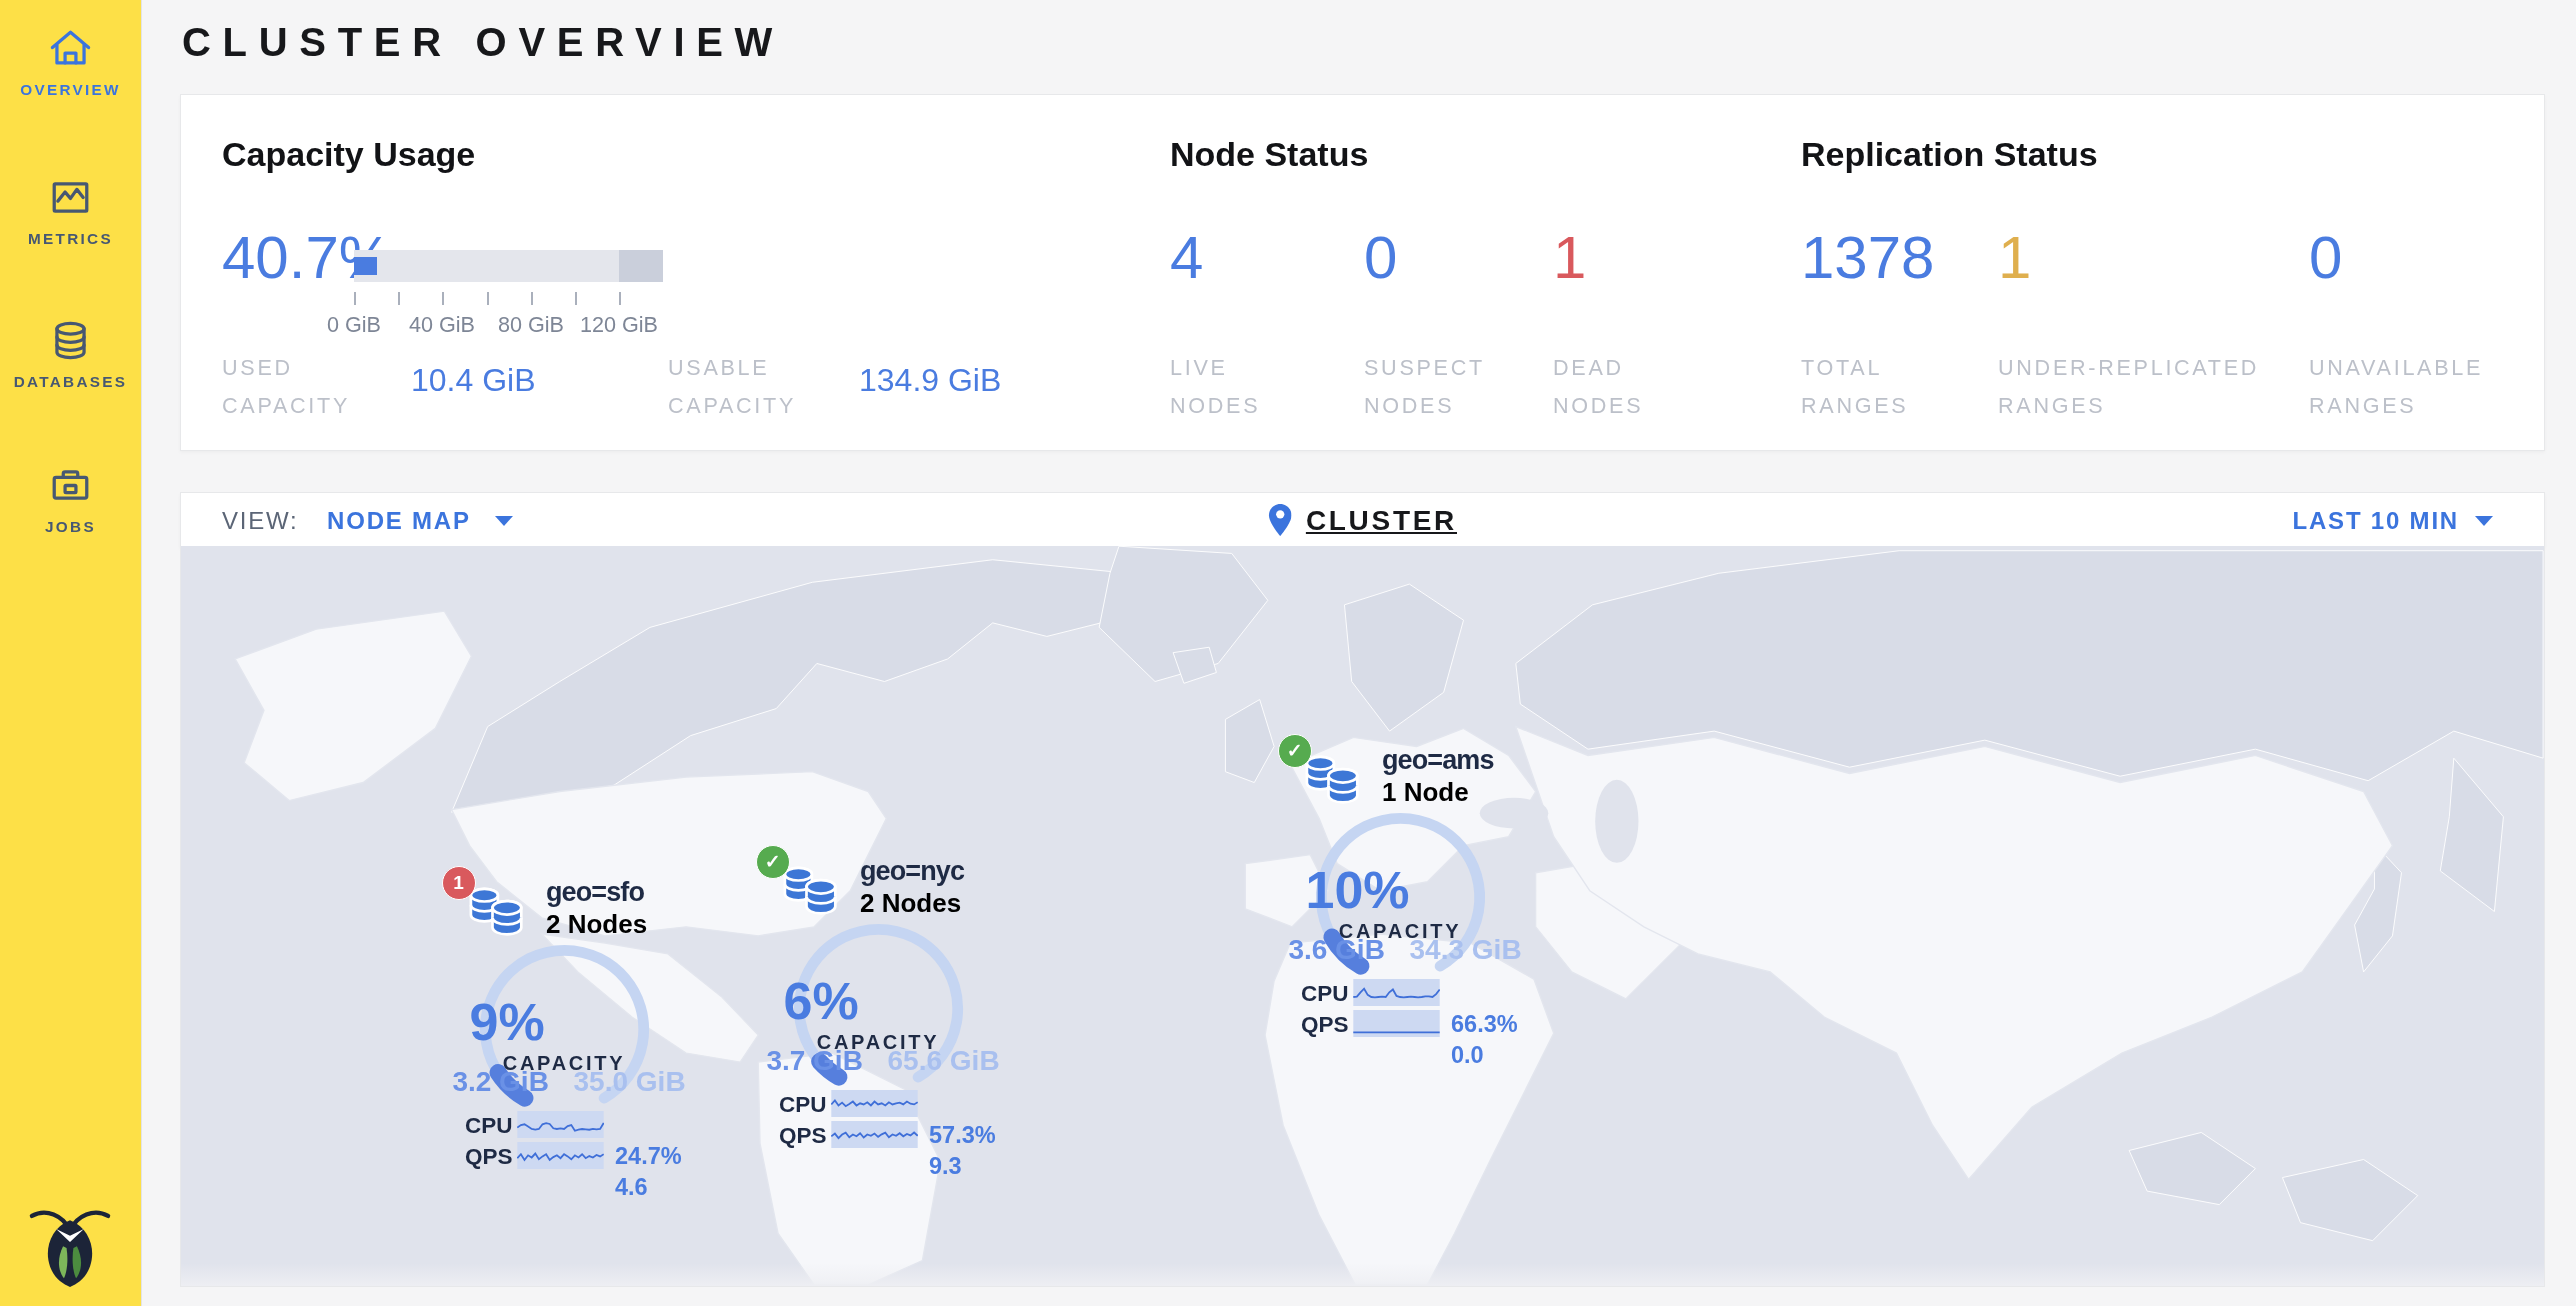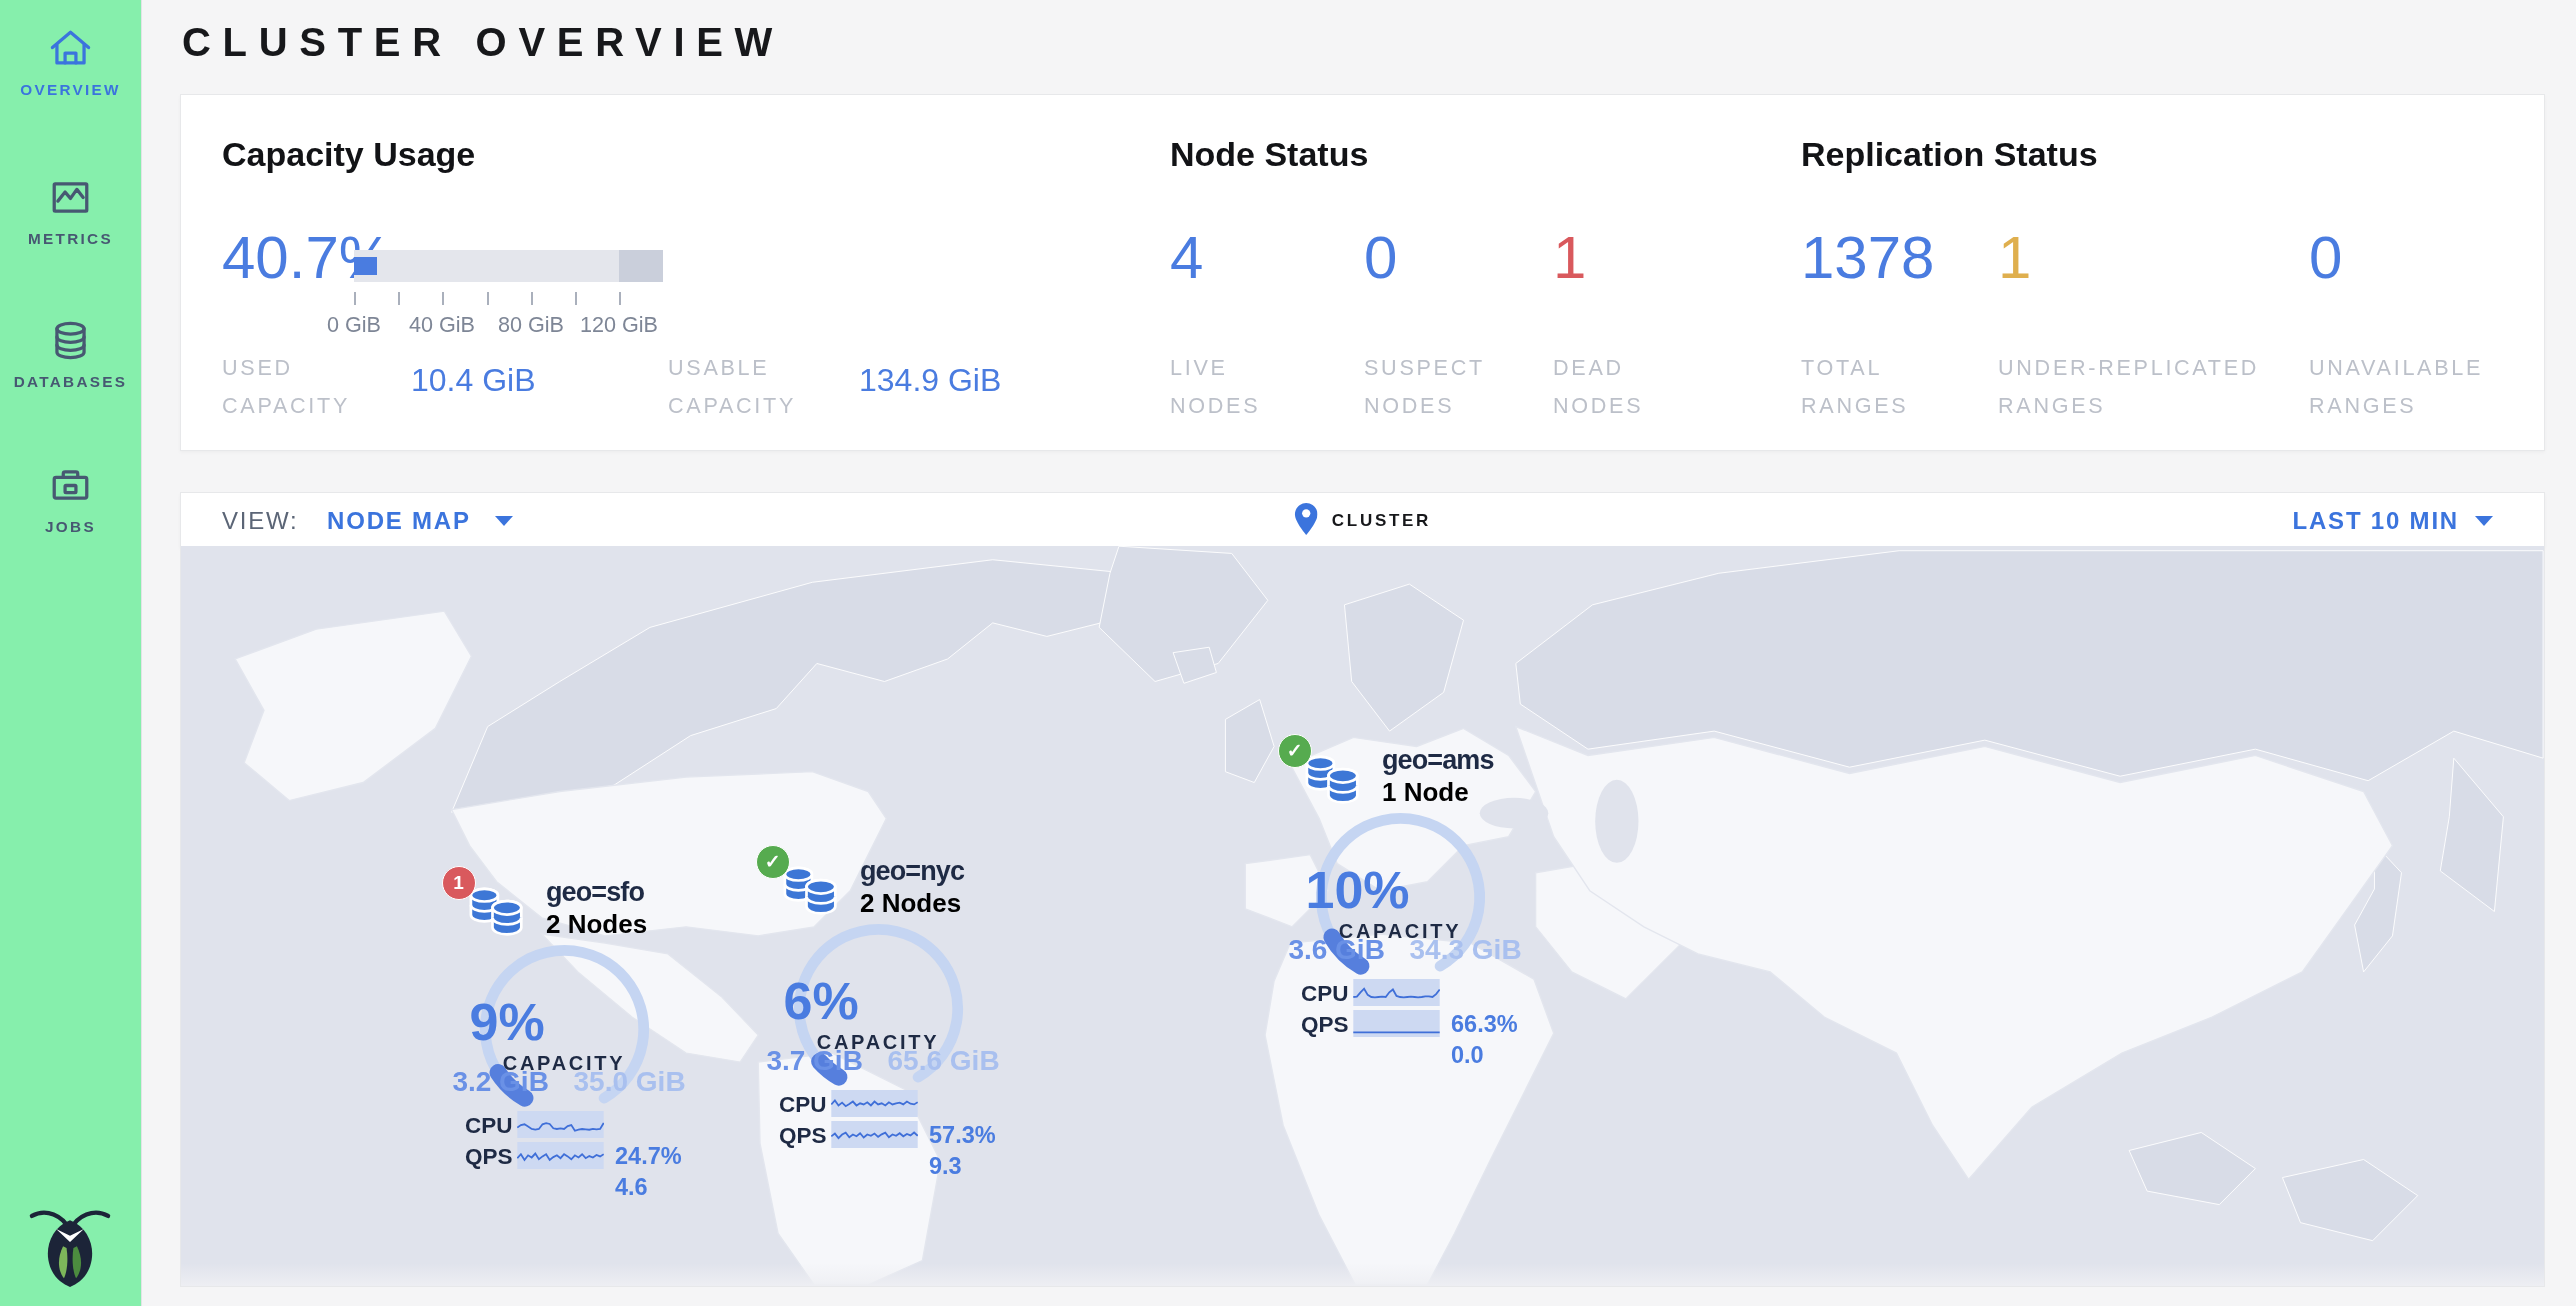--- a/index.html
+++ b/index.html
@@ -1,19 +1,19 @@
 <!DOCTYPE html>
 <html style="font-size:14.4px"><head>
 <meta charset="utf-8">
 <style>
   html,body{margin:0;padding:0;background:#f5f5f6;font-family:"Liberation Sans",sans-serif;}
   .app{position:relative;width:2576px;height:1306px;background:#f5f5f6;overflow:hidden;}
 
   
-  .sidebar{position:absolute;left:0;top:0;width:141px;height:1306px;background:#86efac;border-right:0.9px solid #e2e3e6;}
+  .sidebar{position:absolute;left:0;top:0;width:141px;height:1306px;background:#fde047;border-right:0.9px solid #e2e3e6;}
   .side-item{position:absolute;left:0;width:141px;text-align:center;cursor:pointer;}
   .side-item .icon{display:block;margin:0 auto 9px auto;width:47px;height:47px;}
   .side-label{font-size:15.3px;font-weight:700;letter-spacing:2.3px;color:#475872;}
   .side-item.active .side-label{color:#3b74dd;}
   .logo{position:absolute;left:25px;top:1201px;width:90px;height:87px;}
 
   
   .page-title{position:absolute;left:182px;top:20px;font-size:40px;font-weight:700;letter-spacing:11.7px;color:#17181b;}
 
   
@@ -32,21 +32,21 @@
   .cap-axis{position:absolute;left:173px;top:197px;width:309px;height:54px;}
   .tick{position:absolute;top:0;width:1.8px;height:12.6px;background:#aab0bc;}
   .tick-label{position:absolute;top:20px;transform:translateX(-50%);font-size:21.6px;color:#7e8696;white-space:nowrap;}
 
   
   .view-bar{left:180px;top:492px;width:2363px;height:54px;text-align:center;}
   .vb-left{position:absolute;left:41px;top:0;height:54px;line-height:56px;font-size:24px;letter-spacing:1.8px;}
   .vb-view{color:#5b6576;}
   .vb-value{color:#3b74dd;font-weight:700;margin-left:20px;cursor:pointer;}
   .caret{display:inline-block;width:0;height:0;border-left:9px solid transparent;border-right:9px solid transparent;border-top:10.8px solid #3b74dd;margin-left:16px;vertical-align:middle;margin-top:-3.6px;}
-  .vb-center{position:absolute;left:50%;transform:translateX(-50%);top:0;height:54px;line-height:56px;font-size:17px;letter-spacing:2.7px;color:#17181b;font-weight:700;white-space:nowrap;}
+  .vb-center{position:absolute;left:50%;transform:translateX(-50%);top:0;height:54px;line-height:56px;font-size:28px;letter-spacing:2.7px;color:#17181b;font-weight:700;white-space:nowrap;text-decoration:underline;}
   .pin{display:inline-block;vertical-align:middle;margin-right:14.4px;margin-top:-5.4px;}
   .vb-right{position:absolute;right:51px;top:0;height:54px;line-height:56px;font-size:24px;letter-spacing:1.8px;color:#3b74dd;font-weight:700;cursor:pointer;}
 
   
   .map{position:absolute;left:180px;top:546px;width:2363px;height:740px;background:#e0e3ec;overflow:hidden;border:0.9px solid #e7e8ea;border-top:none;}
   .map svg.world{position:absolute;left:0;top:0;}
   .map-fade{position:absolute;left:0;bottom:0;width:100%;height:23.5px;background:linear-gradient(rgba(240,241,244,0),rgba(238,239,243,.95));}
 
   
   .ng{position:absolute;width:253px;height:307px;cursor:pointer;}

